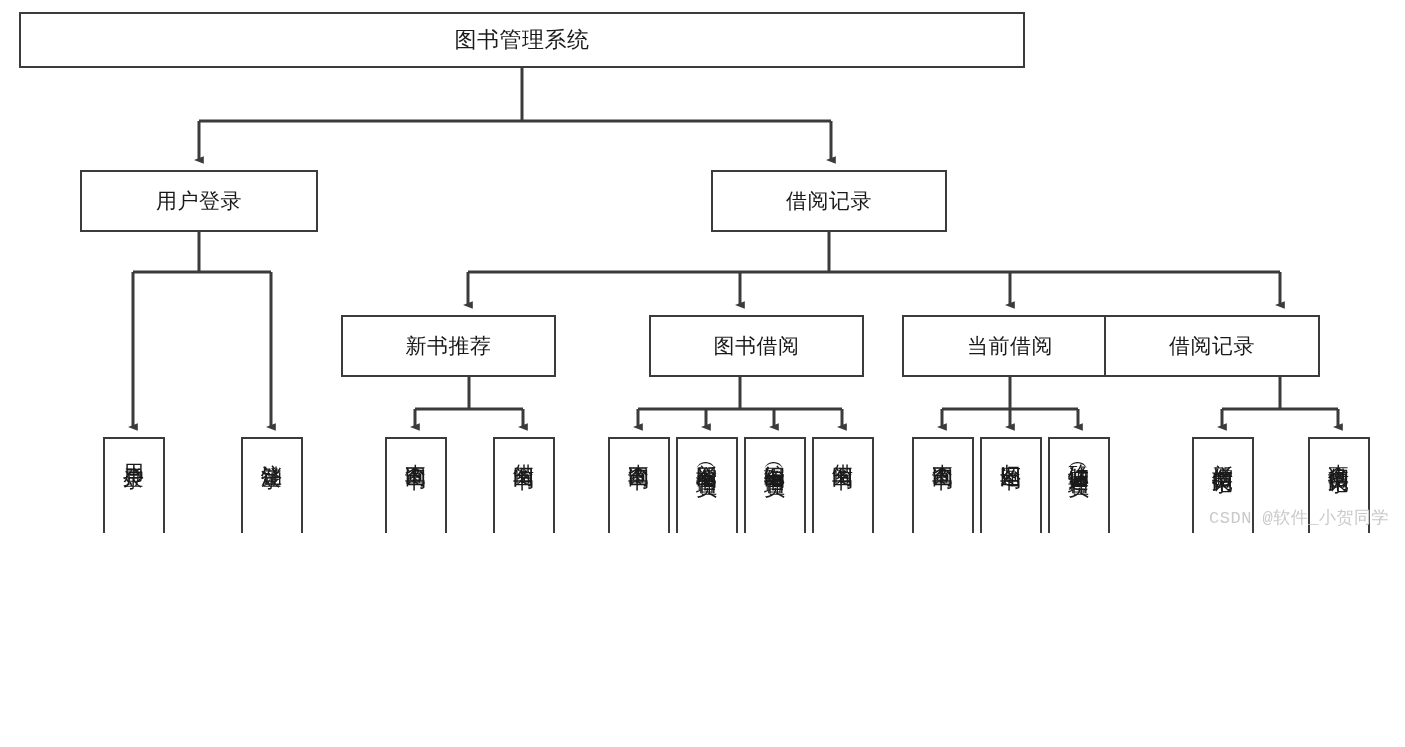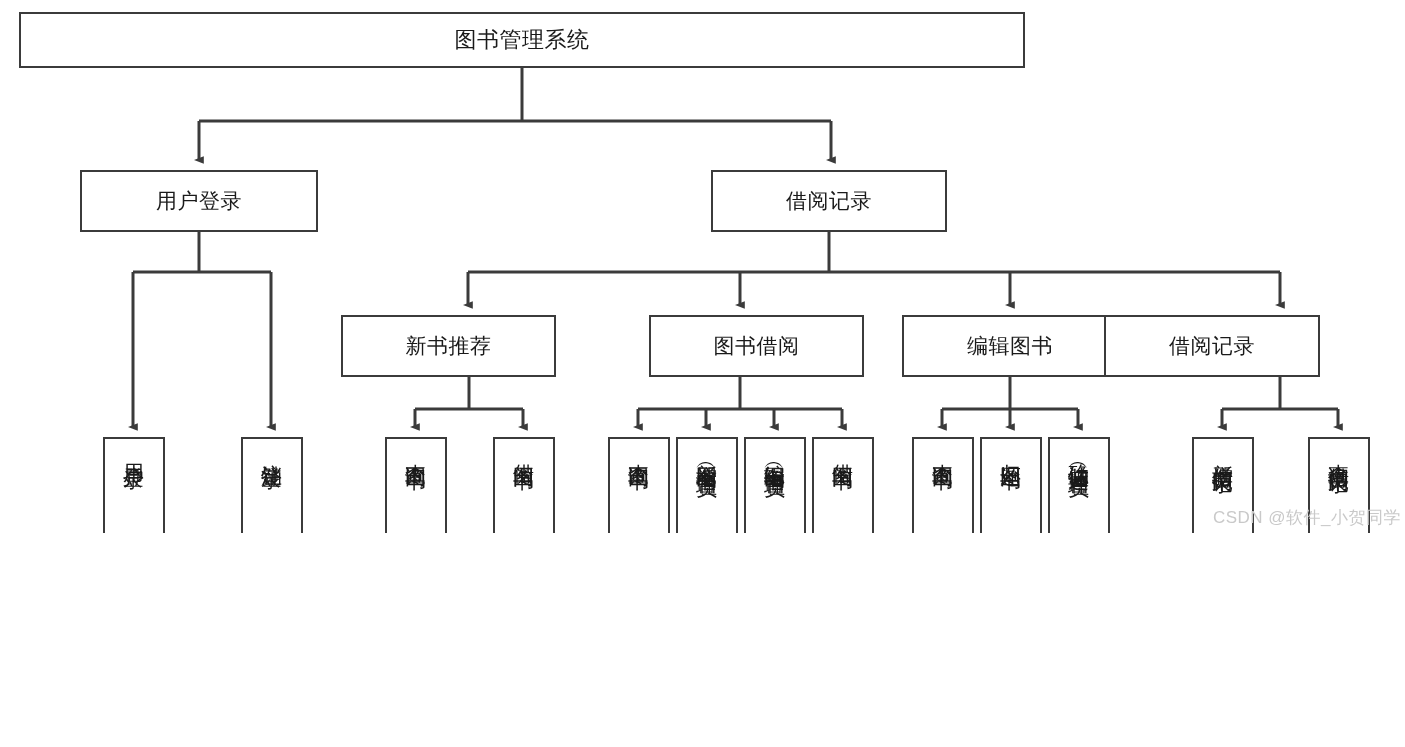--- a/index.html
+++ b/index.html
@@ -57,26 +57,27 @@
   .node.vert .node-label {
     writing-mode: vertical-rl;
     text-orientation: upright;
     font-size: 21px;
     line-height: 1.0;
     letter-spacing: 2px;
     white-space: nowrap;
   }
   .watermark {
     position: absolute;
-    right: 4px;
+    right: 16px;
     bottom: 4px;
     font-size: 17px;
     color: #c9c9c9;
     letter-spacing: 0.5px;
     white-space: nowrap;
+    font-family: Liberation Mono, monospace;
   }
 </style>
 </head>
 <body>
 
 <div id="canvas">
 
   <svg id="wires" viewBox="0 0 1405 747" xmlns="http://www.w3.org/2000/svg">
     <defs>
       <marker id="arrow" markerWidth="10" markerHeight="10" refX="4.2" refY="5" orient="auto" markerUnits="userSpaceOnUse">
@@ -139,21 +140,21 @@
     <span class="node-label">借阅记录</span>
   </div>
 
   <div class="node horiz" style="left:341px; top:315px; width:215px; height:62px;">
     <span class="node-label">新书推荐</span>
   </div>
   <div class="node horiz" style="left:633px; top:315px; width:215px; height:62px;margin-left:16px;">
     <span class="node-label">图书借阅</span>
   </div>
   <div class="node horiz" style="left:902px; top:315px; width:216px; height:62px;">
-    <span class="node-label">编辑图书</span>
+    <span class="node-label">当前借阅</span>
   </div>
   <div class="node horiz" style="left:1104px; top:315px; width:216px; height:62px;">
     <span class="node-label">借阅记录</span>
   </div>
 
   <div class="node vert" style="left:103px; top:437px; width:62px; height:296px;">
     <span class="node-label">用户登录</span>
   </div>
   <div class="node vert" style="left:241px; top:437px; width:62px; height:296px;">
     <span class="node-label">注销登录</span>

